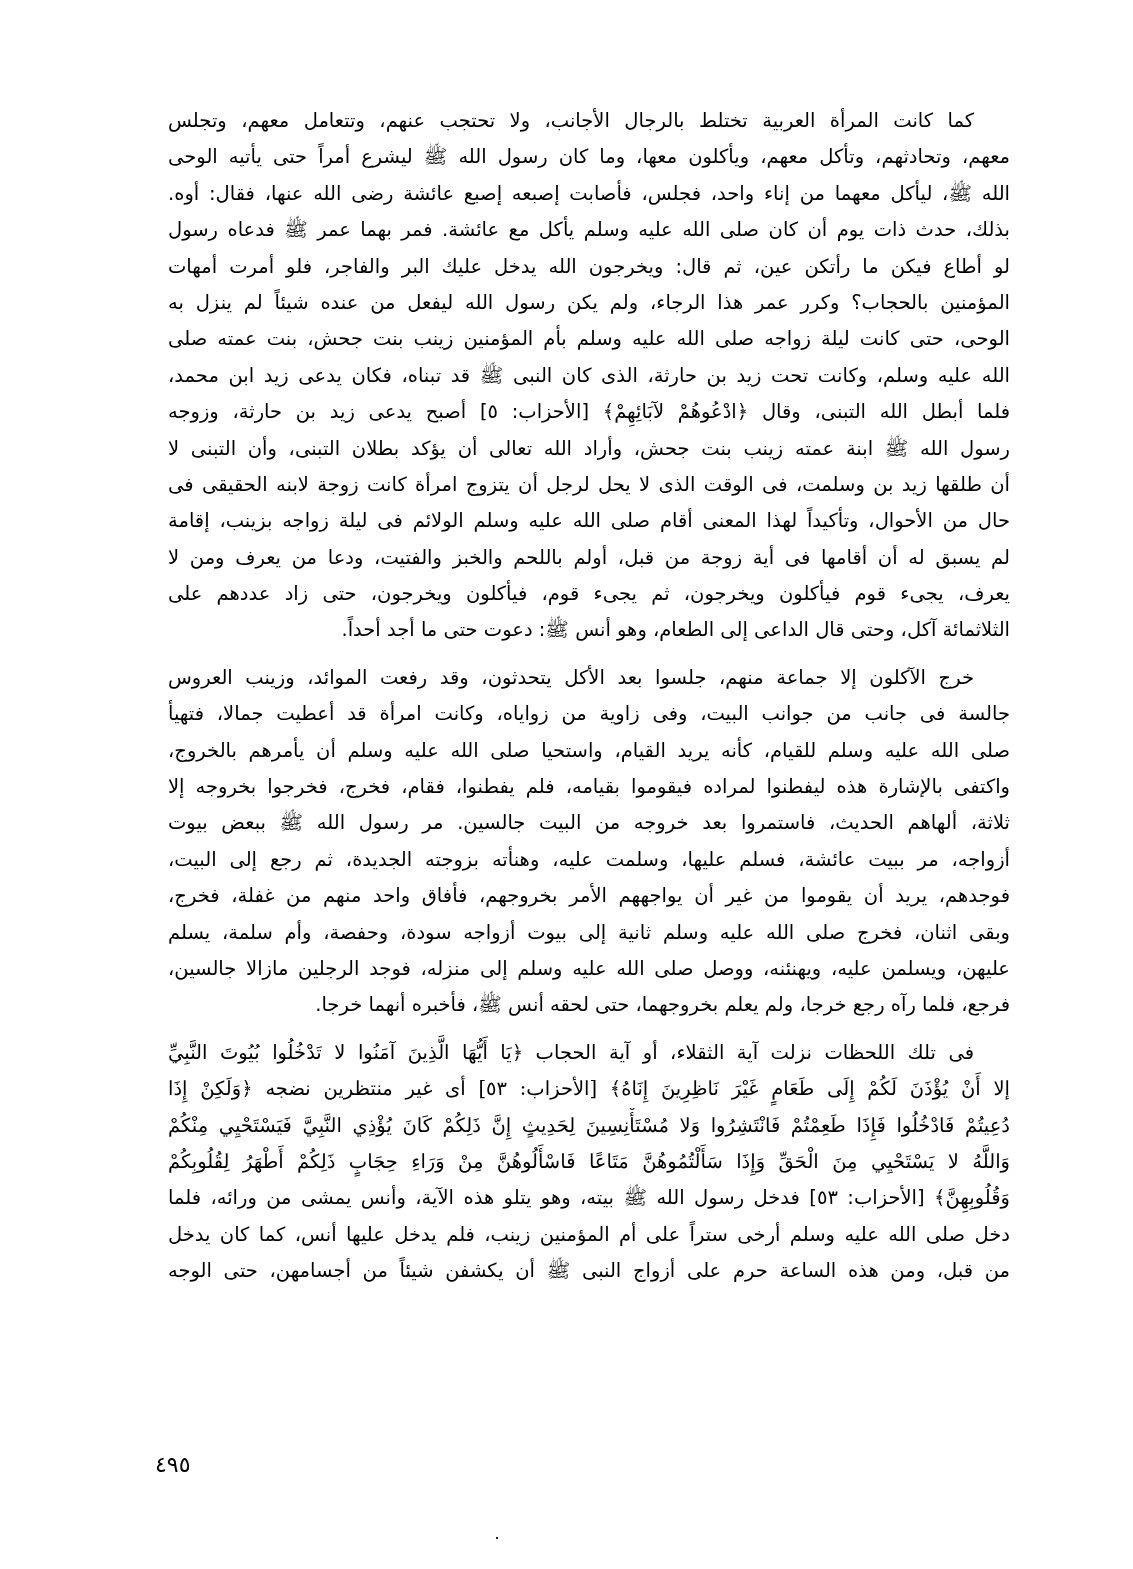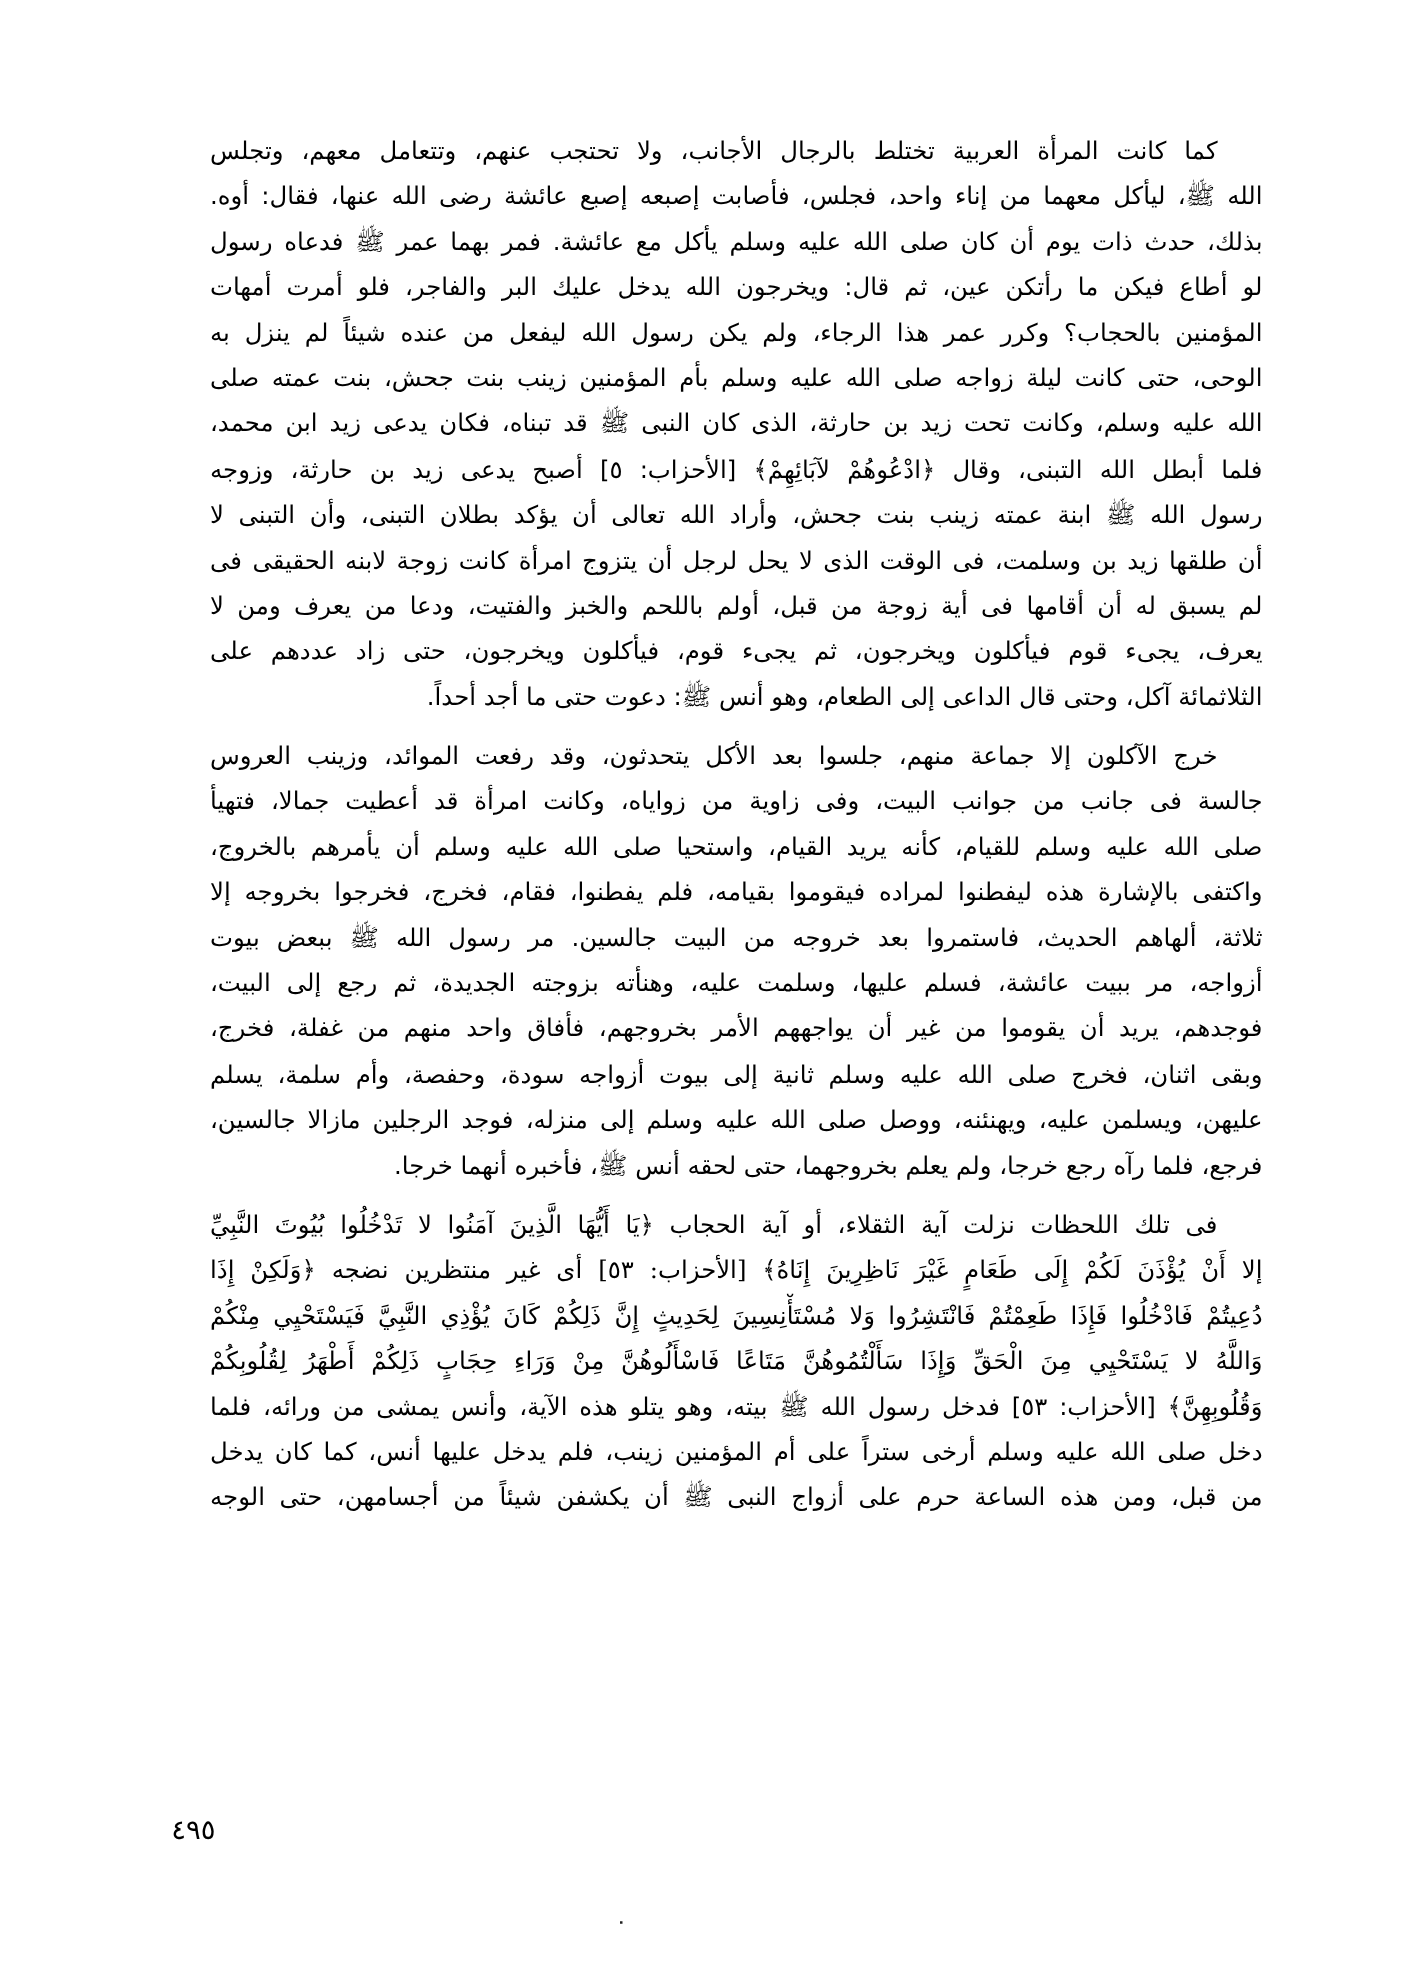--- a/index.html
+++ b/index.html
@@ -24,46 +24,48 @@
       text-align: justify;
       text-align-last: justify;
       overflow: hidden;
       margin-left: 38px;
     }
     .line.last { text-align-last: right; }
     .line.indent { padding-right: 36px; }
     .quran { font-weight: normal; font-family: "DejaVu Serif", serif; }
     .page-number {
       position: absolute;
-      left: 137px;
+      left: 155px;
       top: 1452px;
       font-family: "DejaVu Sans", sans-serif;
       font-size: 22px;
       letter-spacing: 4px;
       direction: rtl;
       color: #000;
     }
     .speck { position: absolute; left: 496px; top: 1537px; width: 2px; height: 2px; background: #222; }
   </style>
 </head>
 <body>
 
 <div class="page">
 
   <div class="para">
     <span class="line indent">كما كانت المرأة العربية تختلط بالرجال الأجانب، ولا تحتجب عنهم، وتتعامل معهم، وتجلس</span>
+    <span class="line">معهم، وتحادثهم، وتأكل معهم، ويأكلون معها، وما كان رسول الله ﷺ ليشرع أمراً حتى يأتيه الوحى</span>
     <span class="line">الله ﷺ، ليأكل معهما من إناء واحد، فجلس، فأصابت إصبعه إصبع عائشة رضى الله عنها، فقال: أوه.</span>
     <span class="line">بذلك، حدث ذات يوم أن كان صلى الله عليه وسلم يأكل مع عائشة. فمر بهما عمر ﷺ فدعاه رسول</span>
     <span class="line">لو أطاع فيكن ما رأتكن عين، ثم قال: ويخرجون الله يدخل عليك البر والفاجر، فلو أمرت أمهات</span>
     <span class="line">المؤمنين بالحجاب؟ وكرر عمر هذا الرجاء، ولم يكن رسول الله ليفعل من عنده شيئاً لم ينزل به</span>
     <span class="line">الوحى، حتى كانت ليلة زواجه صلى الله عليه وسلم بأم المؤمنين زينب بنت جحش، بنت عمته صلى</span>
     <span class="line">الله عليه وسلم، وكانت تحت زيد بن حارثة، الذى كان النبى ﷺ قد تبناه، فكان يدعى زيد ابن محمد،</span>
     <span class="line">فلما أبطل الله التبنى، وقال ﴿ادْعُوهُمْ لآبَائِهِمْ﴾ [الأحزاب: ٥] أصبح يدعى زيد بن حارثة، وزوجه</span>
     <span class="line">رسول الله ﷺ ابنة عمته زينب بنت جحش، وأراد الله تعالى أن يؤكد بطلان التبنى، وأن التبنى لا</span>
     <span class="line">أن طلقها زيد بن وسلمت، فى الوقت الذى لا يحل لرجل أن يتزوج امرأة كانت زوجة لابنه الحقيقى فى</span>
+    <span class="line">حال من الأحوال، وتأكيداً لهذا المعنى أقام صلى الله عليه وسلم الولائم فى ليلة زواجه بزينب، إقامة</span>
     <span class="line">لم يسبق له أن أقامها فى أية زوجة من قبل، أولم باللحم والخبز والفتيت، ودعا من يعرف ومن لا</span>
     <span class="line">يعرف، يجىء قوم فيأكلون ويخرجون، ثم يجىء قوم، فيأكلون ويخرجون، حتى زاد عددهم على</span>
     <span class="line last">الثلاثمائة آكل، وحتى قال الداعى إلى الطعام، وهو أنس ﷺ: دعوت حتى ما أجد أحداً.</span>
   </div>
 
   <div class="para">
     <span class="line indent">خرج الآكلون إلا جماعة منهم، جلسوا بعد الأكل يتحدثون، وقد رفعت الموائد، وزينب العروس</span>
     <span class="line">جالسة فى جانب من جوانب البيت، وفى زاوية من زواياه، وكانت امرأة قد أعطيت جمالا، فتهيأ</span>
     <span class="line">صلى الله عليه وسلم للقيام، كأنه يريد القيام، واستحيا صلى الله عليه وسلم أن يأمرهم بالخروج،</span>
     <span class="line">واكتفى بالإشارة هذه ليفطنوا لمراده فيقوموا بقيامه، فلم يفطنوا، فقام، فخرج، فخرجوا بخروجه إلا</span>

